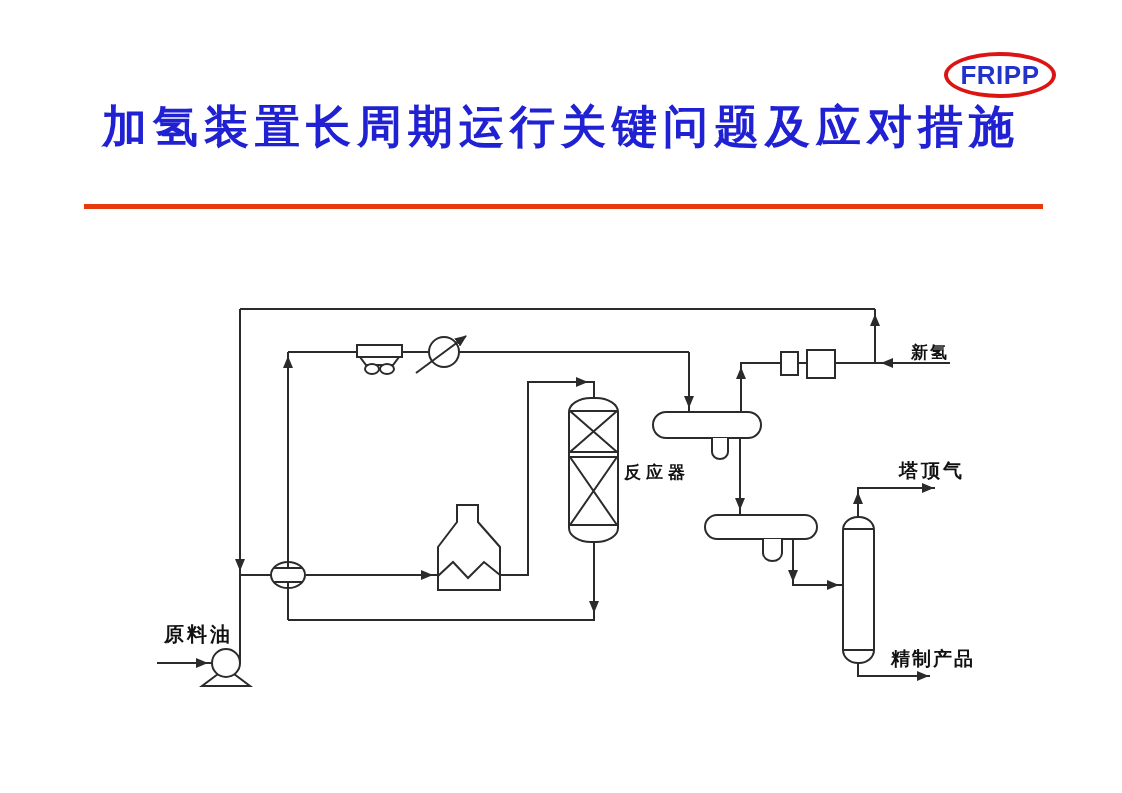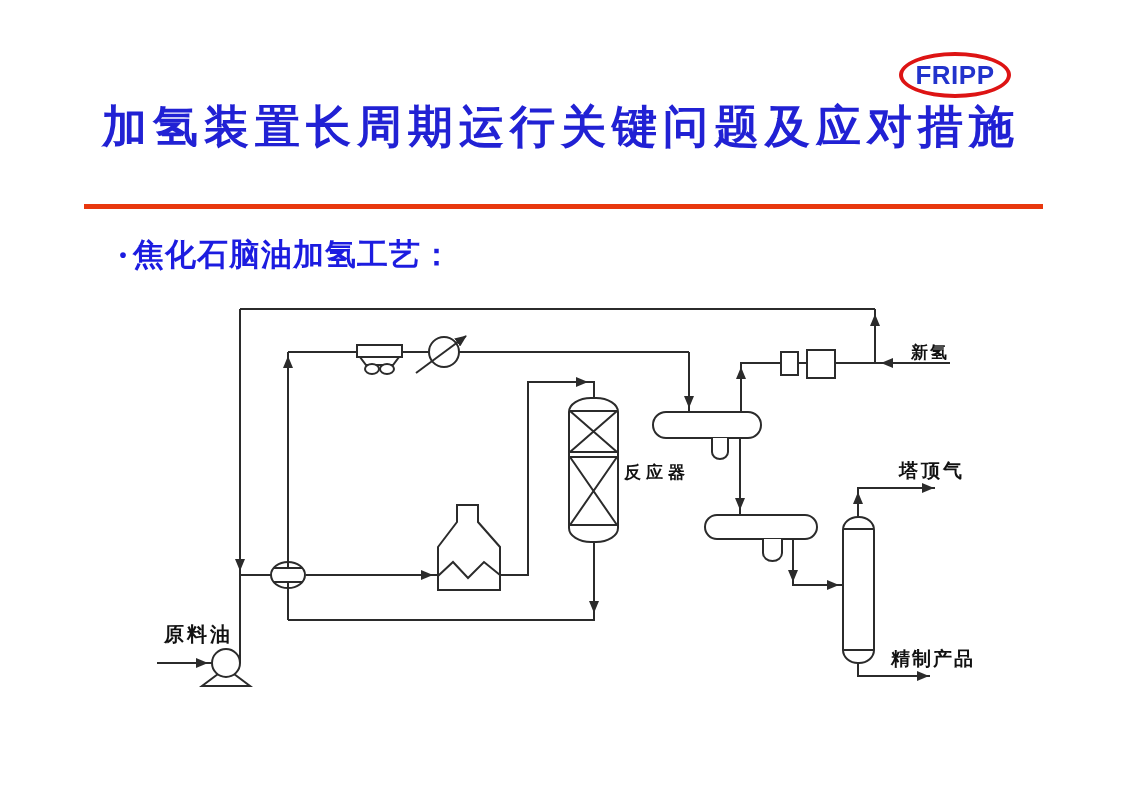--- a/index.html
+++ b/index.html
@@ -1,21 +1,21 @@
 <!DOCTYPE html>
 <html><head>
 <meta charset="utf-8">
 <style>
   html,body { margin:0; padding:0; background:#ffffff; }
   .slide {
     position:relative; width:1122px; height:793px; background:#ffffff;
     overflow:hidden; font-family:"Liberation Sans", sans-serif;
   }
   .logo {
-    position:absolute; left:899px; top:52px; width:112px; height:46px;
+    position:absolute; left:944px; top:52px; width:112px; height:46px;
     border:4px solid #dd1414; border-radius:50%;
     display:flex; align-items:center; justify-content:center; box-sizing:border-box;
   }
   .logo-text {
     color:#2233cc; font-weight:bold; font-size:26px; letter-spacing:0.5px;
     font-family:"Liberation Sans", sans-serif;
   }
   .title {
     position:absolute; left:0; top:97px; width:100%; margin:0; text-align:center;
     color:#2121d4; font-size:45px; font-weight:bold; letter-spacing:6px;
@@ -47,23 +47,20 @@
 <div class="slide">
 
   <div class="logo">
     <span class="logo-text">FRIPP</span>
   </div>
 
   <h1 class="title">加氢装置长周期运行关键问题及应对措施</h1>
 
   <div class="divider"></div>
 
-  <div class="bullet-line">
-    <span class="bullet-dot">·</span><span class="bullet-text">焦化石脑油加氢工艺：</span>
-  </div>
 
   <svg class="diagram" width="1122" height="793" viewBox="0 0 1122 793" xmlns="http://www.w3.org/2000/svg">
     <defs>
       <marker id="arr" viewBox="0 0 12 10" refX="11" refY="5" markerWidth="12" markerHeight="10" orient="auto" markerUnits="userSpaceOnUse">
         <path d="M0,0 L12,5 L0,10 Z" fill="#2b2b2b"></path>
       </marker>
     </defs>
 
     <path class="pipe" d="M240,309 H875"></path>
     <path class="pipe" d="M240,309 V663"></path>

